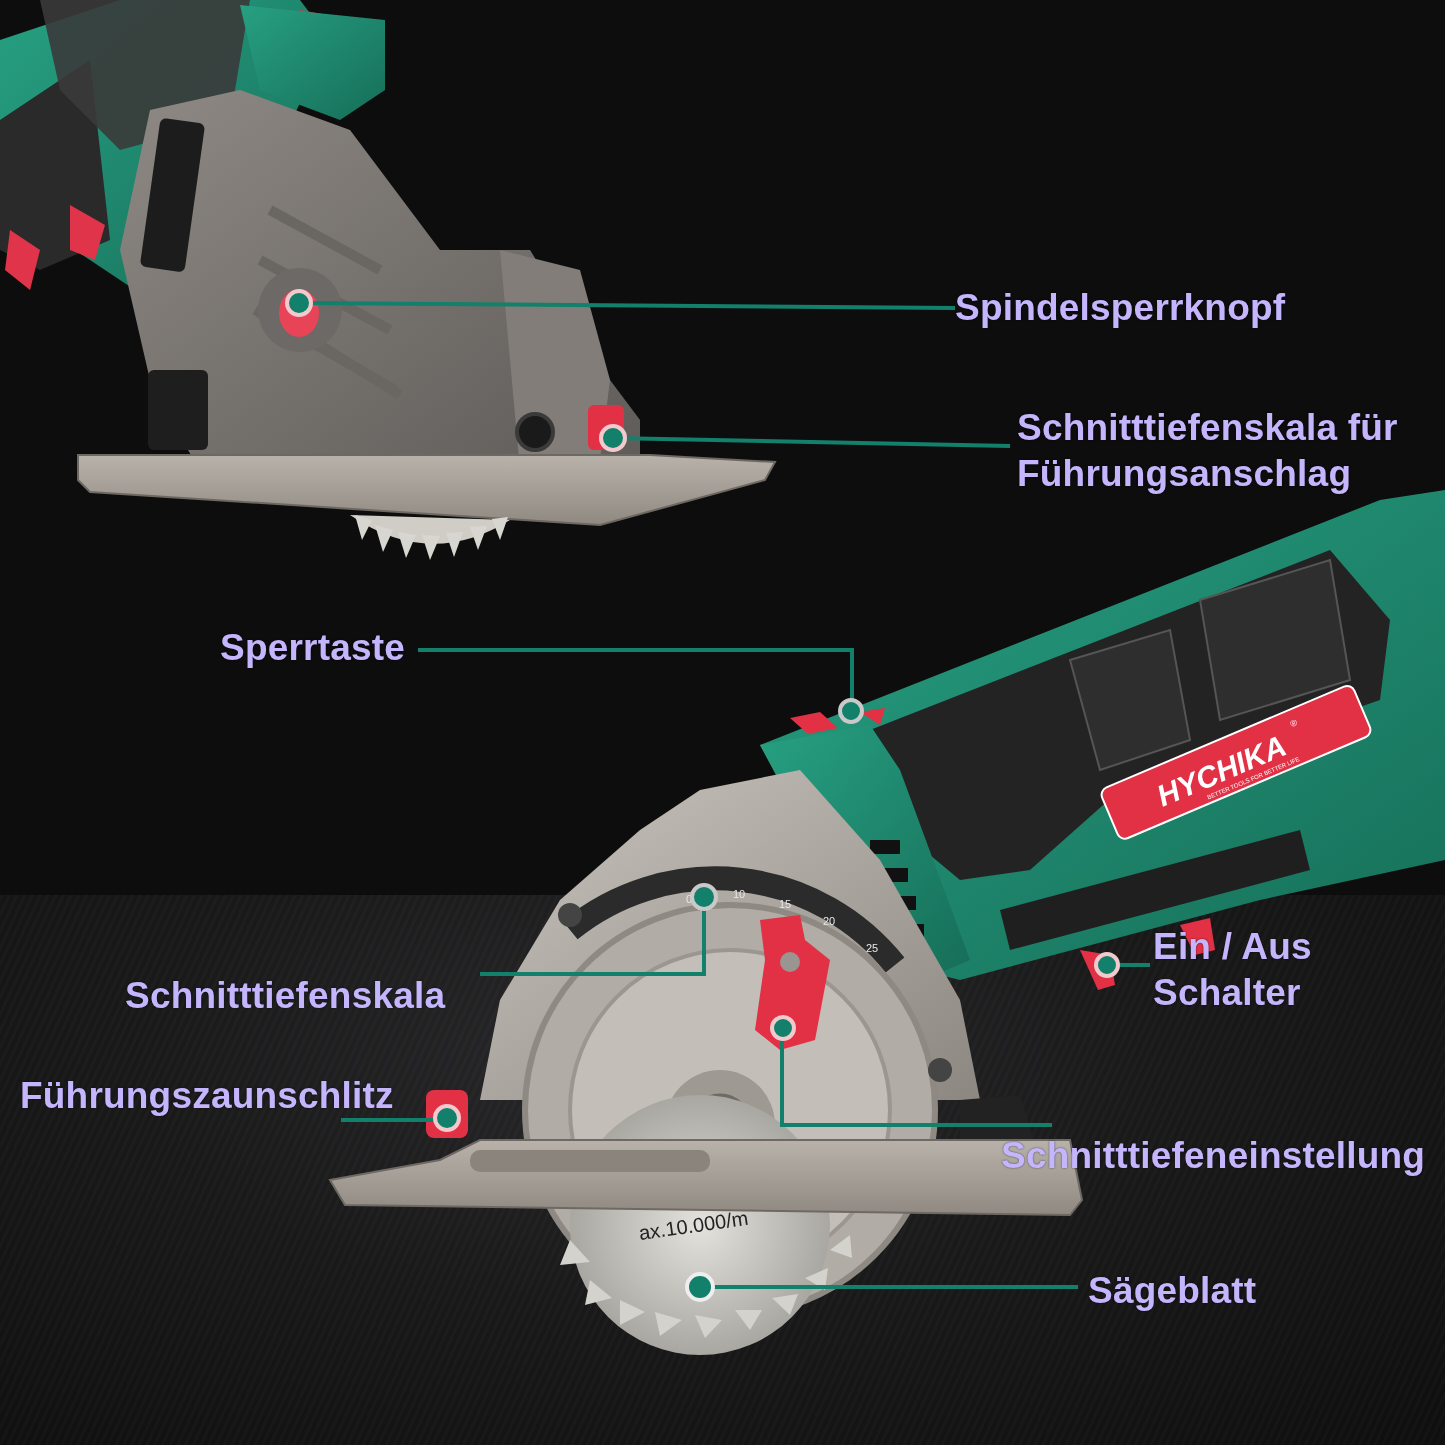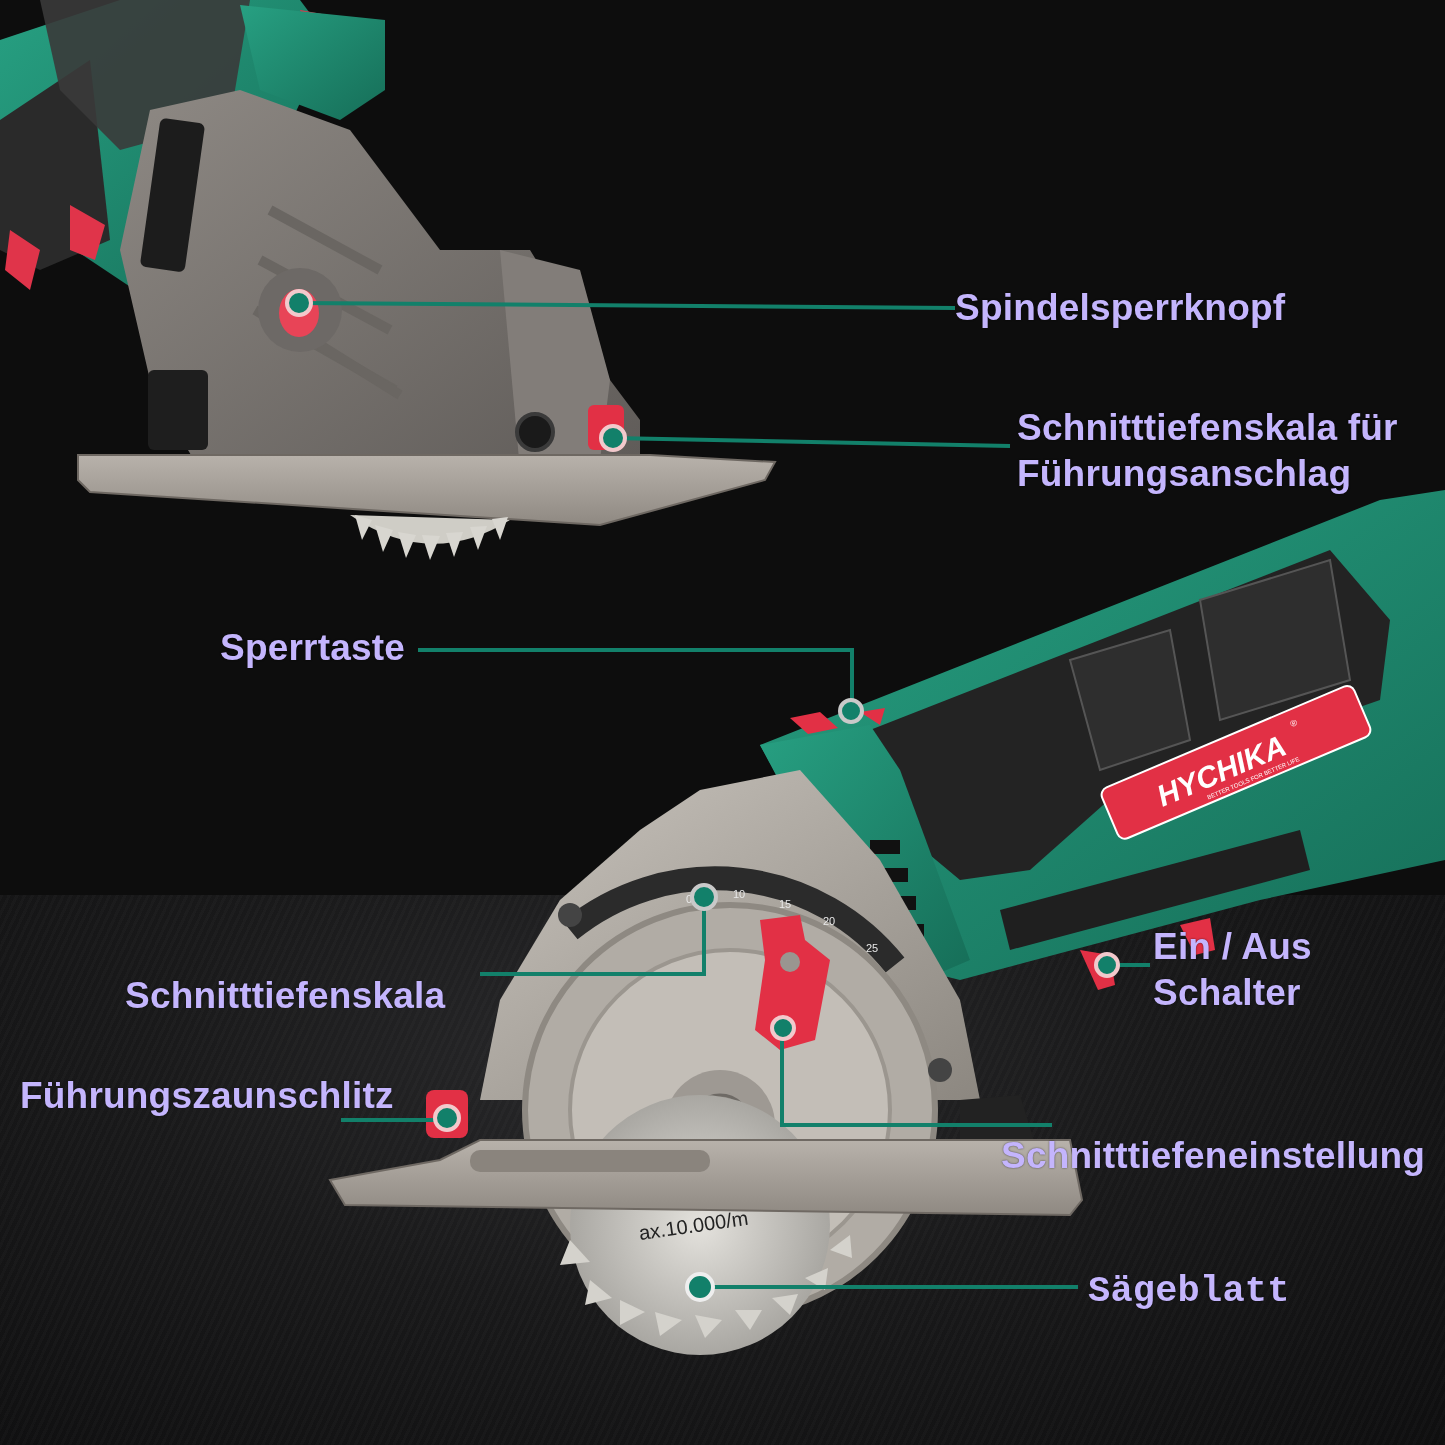--- a/index.html
+++ b/index.html
@@ -254,15 +254,15 @@
 </div>
 
 <div class="label" style="left:20px; top:1073px;">
   <span class="line">Führungszaunschlitz</span>
 </div>
 
 <div class="label" style="left:957px; top:1133px;margin-left:44px;">
   <span class="line">Schnitttiefeneinstellung</span>
 </div>
 
-<div class="label" style="left:1088px; top:1268px;font-family:Liberation Mono, monospace;">
+<div class="label" style="left:1088px; top:1268px;">
   <span class="line">Sägeblatt</span>
 </div>
 
 </body></html>

